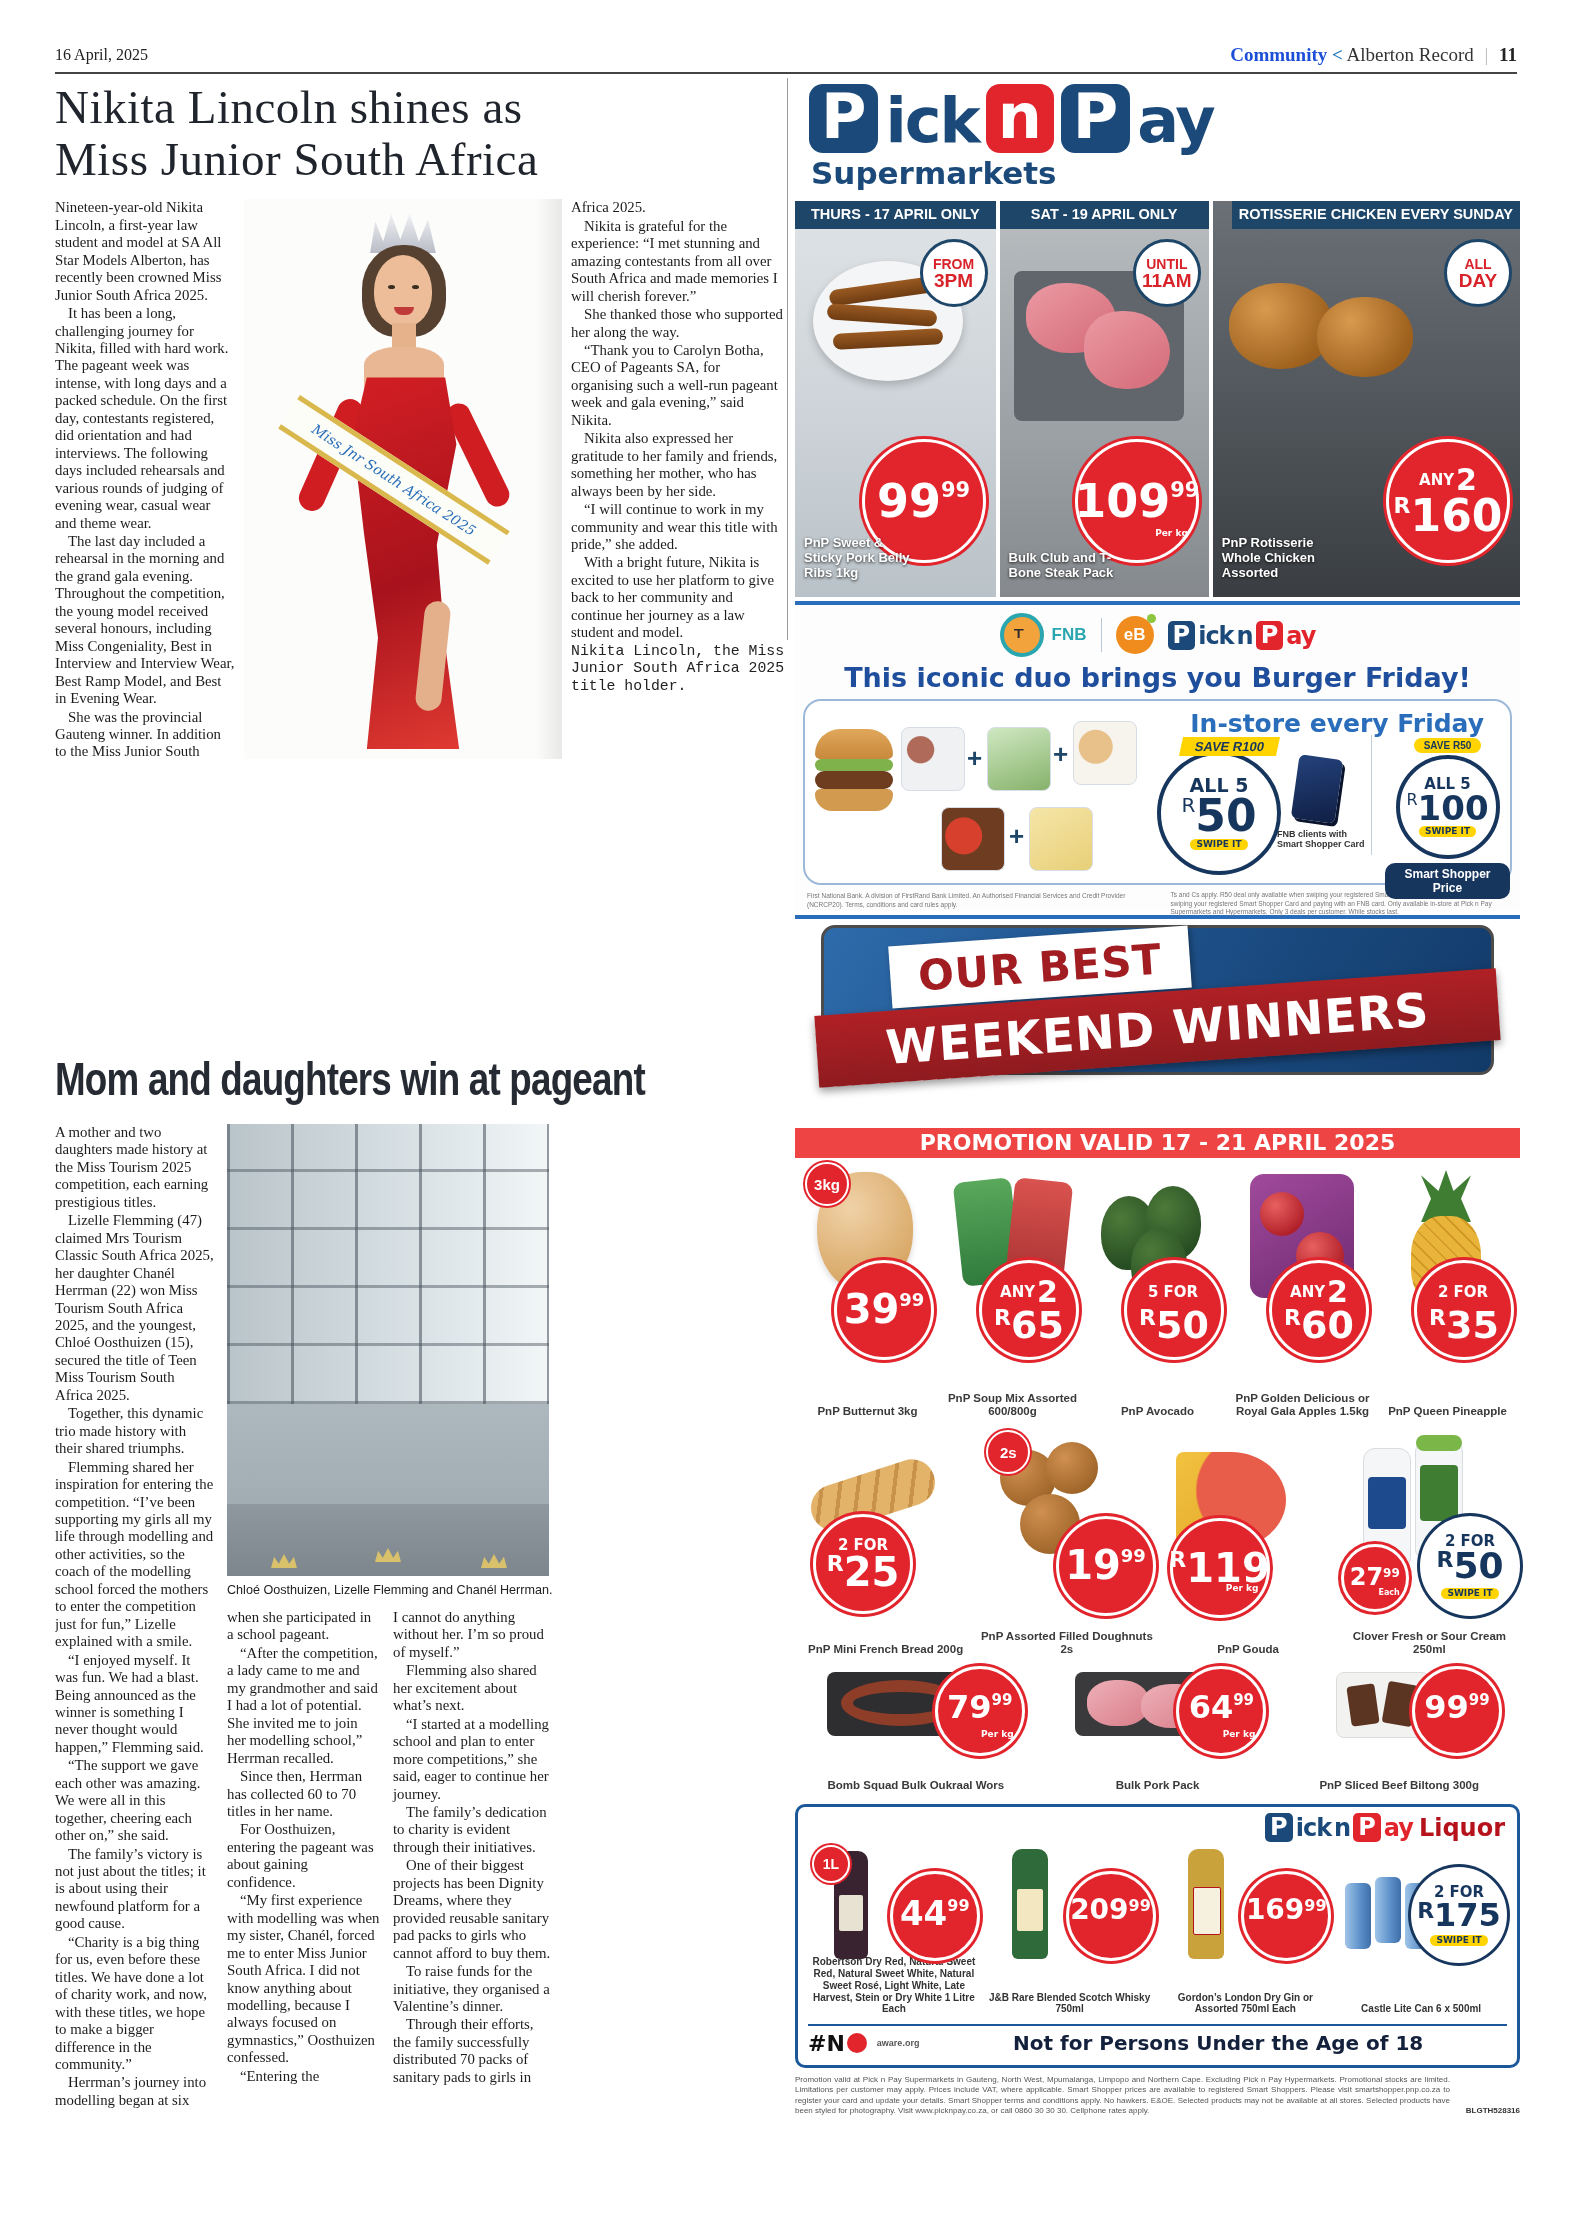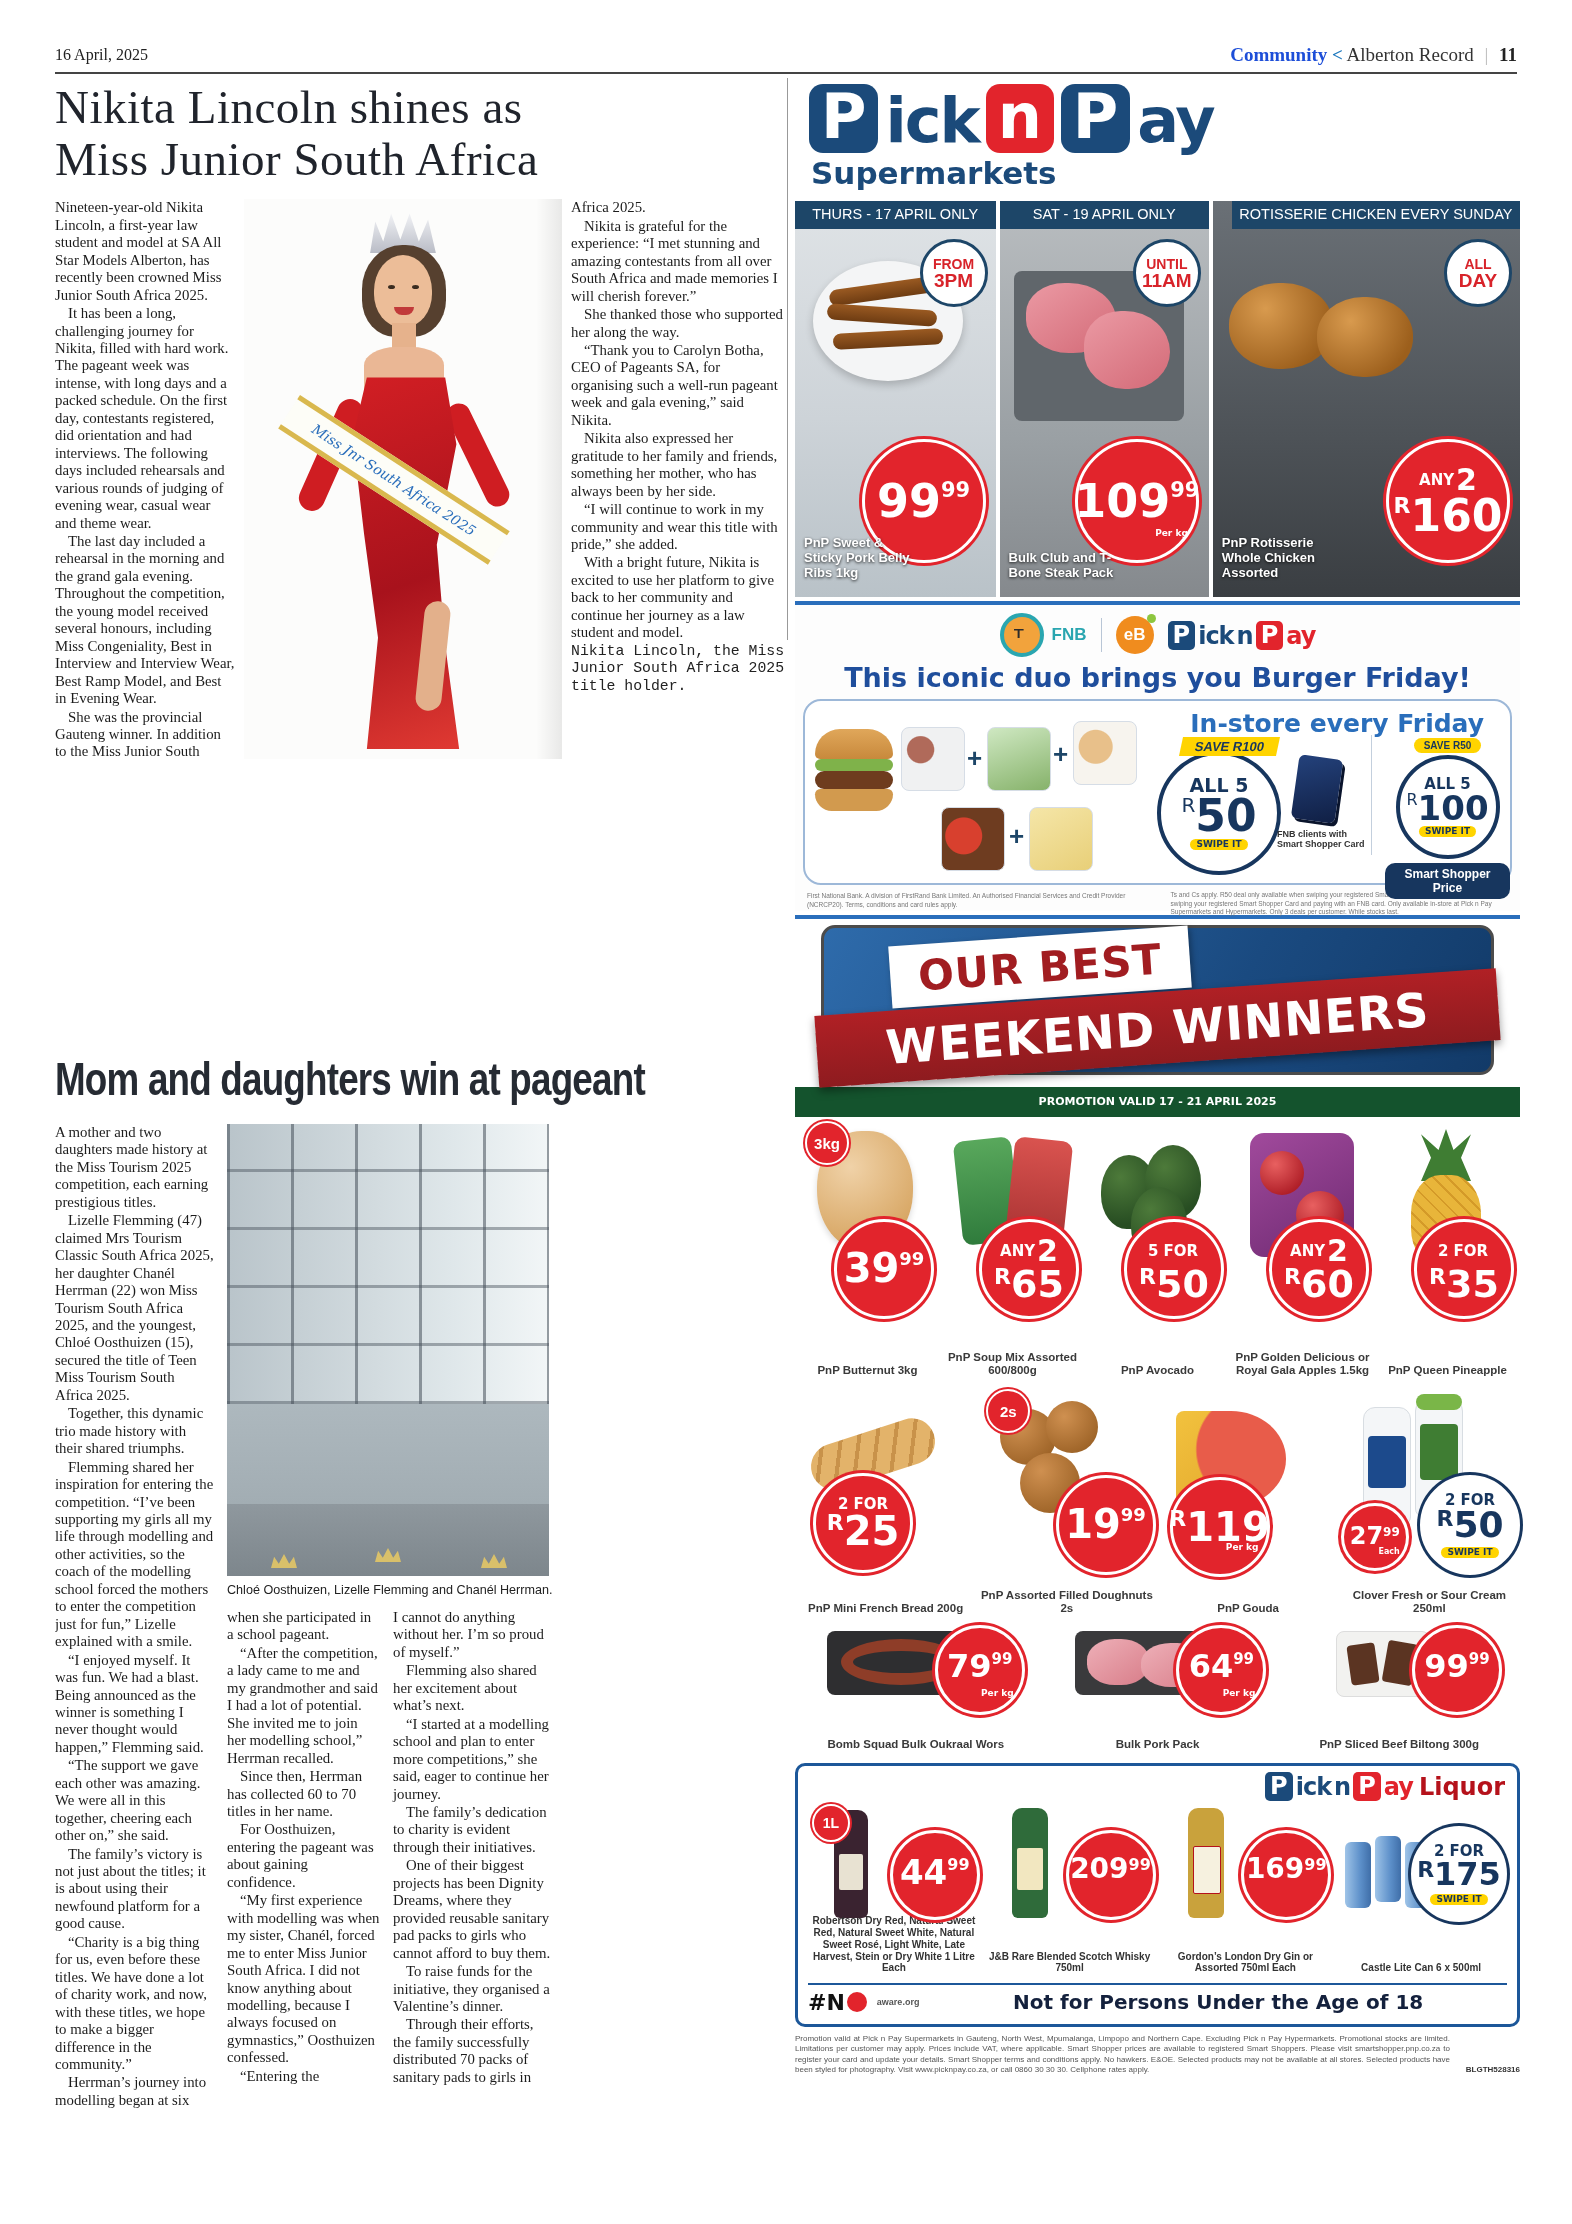--- a/index.html
+++ b/index.html
@@ -102,21 +102,21 @@
   .lm-box,.lm-boxred{border-radius:5px;padding:0 5px 1px 5px;font-size:24px;font-weight:800;color:#fff;font-family:"DejaVu Sans",sans-serif;}
   .lm-box{background:#1b4a7a;} .lm-boxred{background:#e2242c;}
   .lm-txt{color:#1b4a7a;font-size:24px;font-weight:800;font-family:"DejaVu Sans",sans-serif;letter-spacing:-1px;}
   .lm-txtred{color:#e2242c;}
   
   .ad-panels{display:flex;gap:4px;height:396px;margin-top:10px;}
   .panel{position:relative;overflow:hidden;}
   .panel1{width:206px;background:linear-gradient(#dfe3e6,#cdd3d8 55%,#b9c2c8);}
   .panel2{width:215px;background:linear-gradient(#b9bdc0,#9aa0a4 60%,#85898d);}
   .panel3{width:296px;background:linear-gradient(#6a7076,#4d5257 60%,#3a3e42);padding-left:19px;}
-  .panel-header{background:#1d4668;color:#fff;font-weight:400;text-align:center;font-size:14.5px;padding:6px 4px;line-height:1.1;}
+  .panel-header{background:#1d4668;color:#fff;font-weight:700;text-align:center;font-size:14.5px;padding:6px 4px;line-height:1.1;}
   .panel-badge{position:absolute;top:38px;right:8px;width:62px;height:62px;border-radius:50%;background:#fff;
      border:3px solid #1d4668;color:#d8232a;font-weight:800;text-align:center;display:flex;flex-direction:column;justify-content:center;line-height:1;}
   .pb-top{font-size:14px;} .pb-bot{font-size:19px;}
   .panel .pc-lg{position:absolute;width:118px;height:118px;right:10px;bottom:34px;}
   .panel-product{position:absolute;left:9px;bottom:16px;color:#fff;font-weight:800;font-size:13px;line-height:1.15;
      text-shadow:0 1px 3px rgba(0,0,0,.85);max-width:120px;}
   .ribs-art{position:absolute;left:18px;top:60px;width:150px;height:120px;border-radius:50%;background:#f4f5f6;box-shadow:0 4px 8px rgba(0,0,0,.2);}
   .ribs-art i{position:absolute;display:block;width:110px;height:16px;border-radius:8px;background:linear-gradient(#9a5a22,#6e3c12);}
   .ribs-art i:nth-child(1){left:16px;top:22px;transform:rotate(-8deg);}
   .ribs-art i:nth-child(2){left:14px;top:46px;transform:rotate(4deg);}
@@ -184,22 +184,22 @@
   
   .winners{position:relative;height:168px;background:#fff;}
   .win-panel{position:absolute;left:26px;right:26px;top:6px;bottom:12px;border-radius:14px;
      background:linear-gradient(120deg,#2e6bab,#1a4a80 60%,#123a68);border:3px solid #4c4c4c;}
   .win-flag{position:absolute;top:8px;left:66px;width:300px;height:62px;background:#fff;transform:rotate(-4deg);
      display:flex;align-items:center;justify-content:center;box-shadow:2px 3px 6px rgba(0,0,0,.35);}
   .win-flag span{color:#a11d21;font-size:42px;font-weight:800;font-family:"DejaVu Sans",sans-serif;letter-spacing:1px;}
   .win-ribbon{position:absolute;top:64px;left:-8px;right:-8px;height:72px;transform:rotate(-4deg);
      background:linear-gradient(#b02025,#8e1b1f);display:flex;align-items:center;justify-content:center;box-shadow:0 4px 8px rgba(0,0,0,.4);}
   .win-ribbon span{color:#fff;font-size:47px;font-weight:800;font-family:"DejaVu Sans",sans-serif;letter-spacing:1px;white-space:nowrap;}
-  .promo-bar{height:30px;background:#14532d;color:#fff;text-align:center;font-weight:800;font-size:11px;line-height:30px;
-     font-family:"DejaVu Sans",sans-serif;}
+  .promo-bar{height:30px;background:#ef4444;color:#fff;text-align:center;font-weight:800;font-size:22px;line-height:30px;
+     font-family:"DejaVu Sans",sans-serif;margin-top:41px;}
   
   .grow{display:flex;}
   .grow1{height:268px;} .grow2{height:238px;} .grow3{height:134px;}
   .gcell{flex:1;position:relative;text-align:center;}
   .gimg{position:relative;height:148px;margin:8px 8px 0 8px;}
   .grow2 .gimg{height:130px;} .grow3 .gimg{height:64px;}
   .gbadge{position:absolute;z-index:3;}
   .pc-grid{width:94px;height:94px;}
   .pc-sm{width:62px;height:62px;}
   .pc-sm .pmain{font-size:24px;} .pc-sm .pcents{font-size:12px;}

